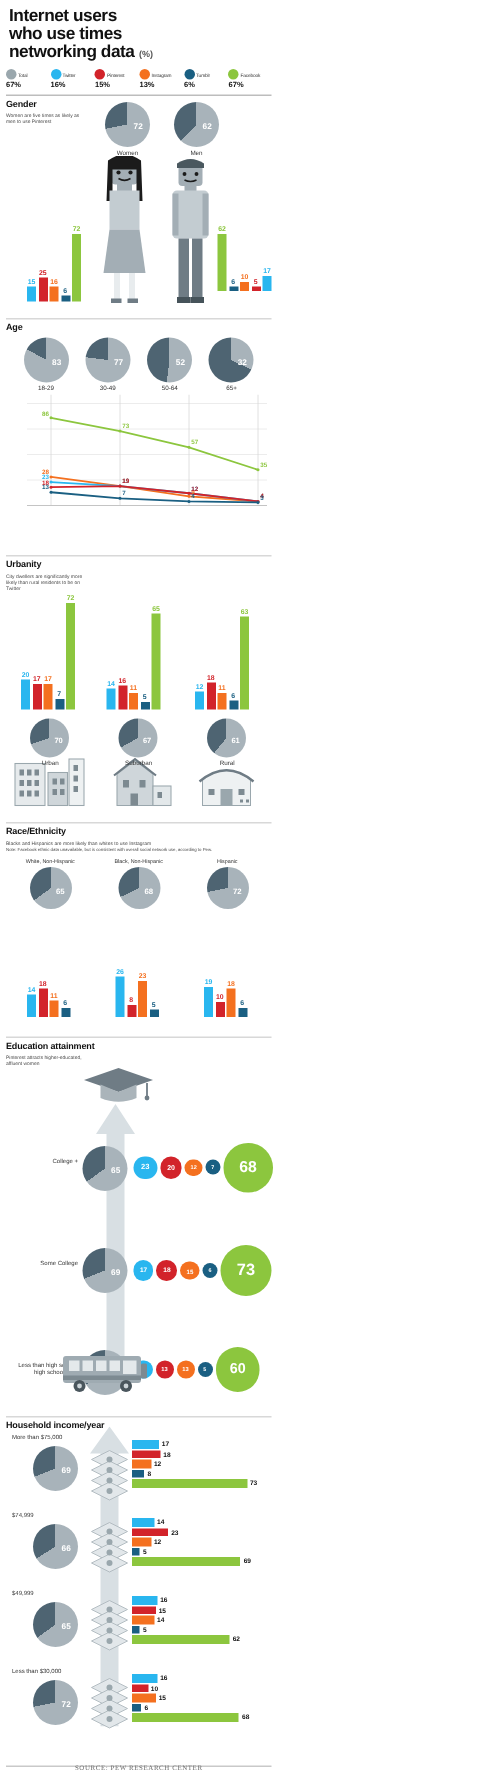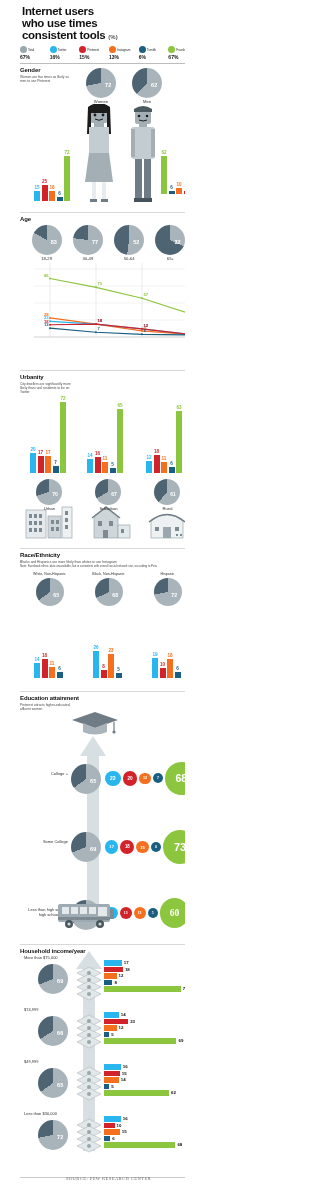--- a/index.html
+++ b/index.html
@@ -5,21 +5,21 @@
   * { box-sizing: border-box; }
   html, body { margin:0; padding:0; }
   body {
     width:185px; height:1184px;
     background:#ffffff;
     font-family:"Liberation Sans", sans-serif;
     color:#1b1b1b;
     overflow:hidden;
     position:relative;
   }
-  .page { width:185px; height:1184px; position:relative;margin-left:16px; }
+  .page { width:185px; height:1184px; position:relative; }
 
   
   .hdr { padding:5px 6px 0 6px; }
   .hdr h1 {
     margin:0; font-size:11.5px; line-height:12px;
     font-weight:bold; letter-spacing:-0.3px; color:#111;
   }
   .hdr h1 .pct { font-size:6px; font-weight:bold; color:#555; letter-spacing:0; }
 
   .legend { display:flex; padding:3px 4px 0 4px; gap:1px; }
@@ -74,21 +74,21 @@
 </style>
 </head>
 <body>
 
 <div class="page">
 
   <div class="hdr">
     <h1>
       <span>Internet users</span><br>
       <span>who use times</span><br>
-      <span>consistent tools</span>
+      <span>networking data</span>
       <span class="pct">(%)</span>
     </h1>
   </div>
 
   <div class="legend" id="legend">
       <div class="li">
         <div class="dotrow">
           <span class="dot" style="background:#9aa7ad"></span>
           <span class="lname">Total</span>
         </div>
@@ -593,21 +593,21 @@
             <div class="bub" style="width: 34px; height: 34px; background: rgb(140, 198, 62); font-size: 10.88px;">73</div>
           </div>
         </div>
         <div style="position: relative; height: 68px;">
           <div class="rowlab" style="position: absolute; left: 4px; top: 22px; width: 44px;">Less than high school/ high school grad</div>
           <div style="position: absolute; left: 51px; top: 14px;">
             <div class="pie" style="width: 30px; height: 30px; background: conic-gradient(rgb(168, 179, 186) 0deg, rgb(168, 179, 186) 237.6deg, rgb(78, 100, 114) 237.6deg, rgb(78, 100, 114) 360deg);">
               <span class="pv" style="font-size: 5.5px; right: 4.8px; top: 14.4px;">66</span>
             </div>
           </div>
-          <div class="bubrow" style="position: absolute; left: 85px; top: 12px; font-family: Liberation Serif, serif;">
+          <div class="bubrow" style="position: absolute; left: 85px; top: 12px;">
             <div class="bub" style="width: 12.7px; height: 12.7px; background: rgb(41, 182, 239); font-size: 4.064px;">15</div>
             <div class="bub" style="width: 11.94px; height: 11.94px; background: rgb(210, 35, 42); font-size: 3.8208px;">13</div>
             <div class="bub" style="width: 11.94px; height: 11.94px; background: rgb(244, 112, 31); font-size: 3.8208px;">13</div>
             <div class="bub" style="width: 10px; height: 10px; background: rgb(26, 95, 130); font-size: 3.6px;">5</div>
             <div class="bub" style="width: 29.8px; height: 29.8px; background: rgb(140, 198, 62); font-size: 9.536px;">60</div>
           </div>
         </div>
       </div>
 
     <svg style="position:absolute; left:36px; top:208px;" width="60" height="30" viewBox="0 0 60 30">

